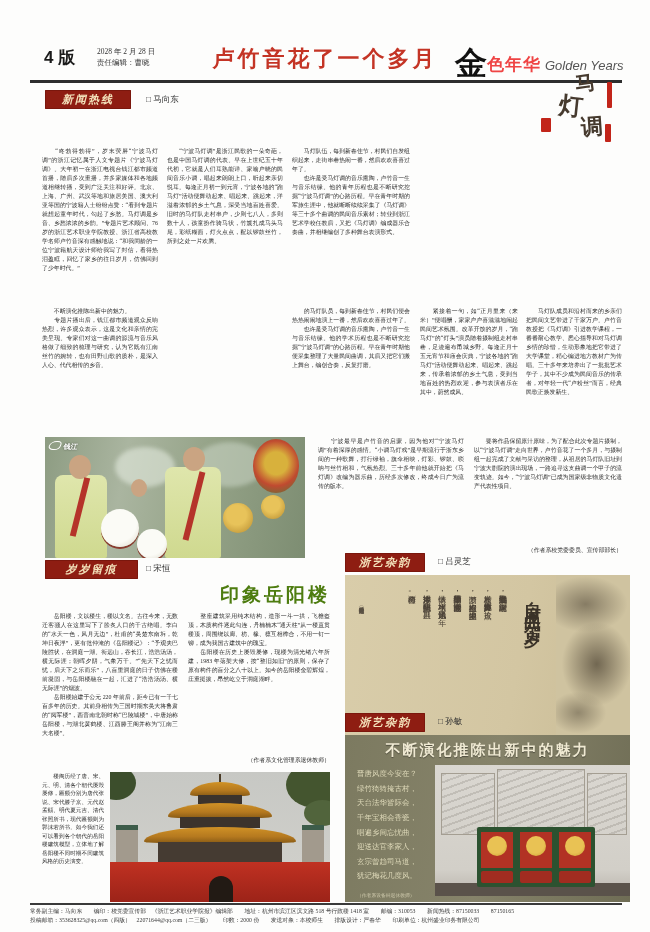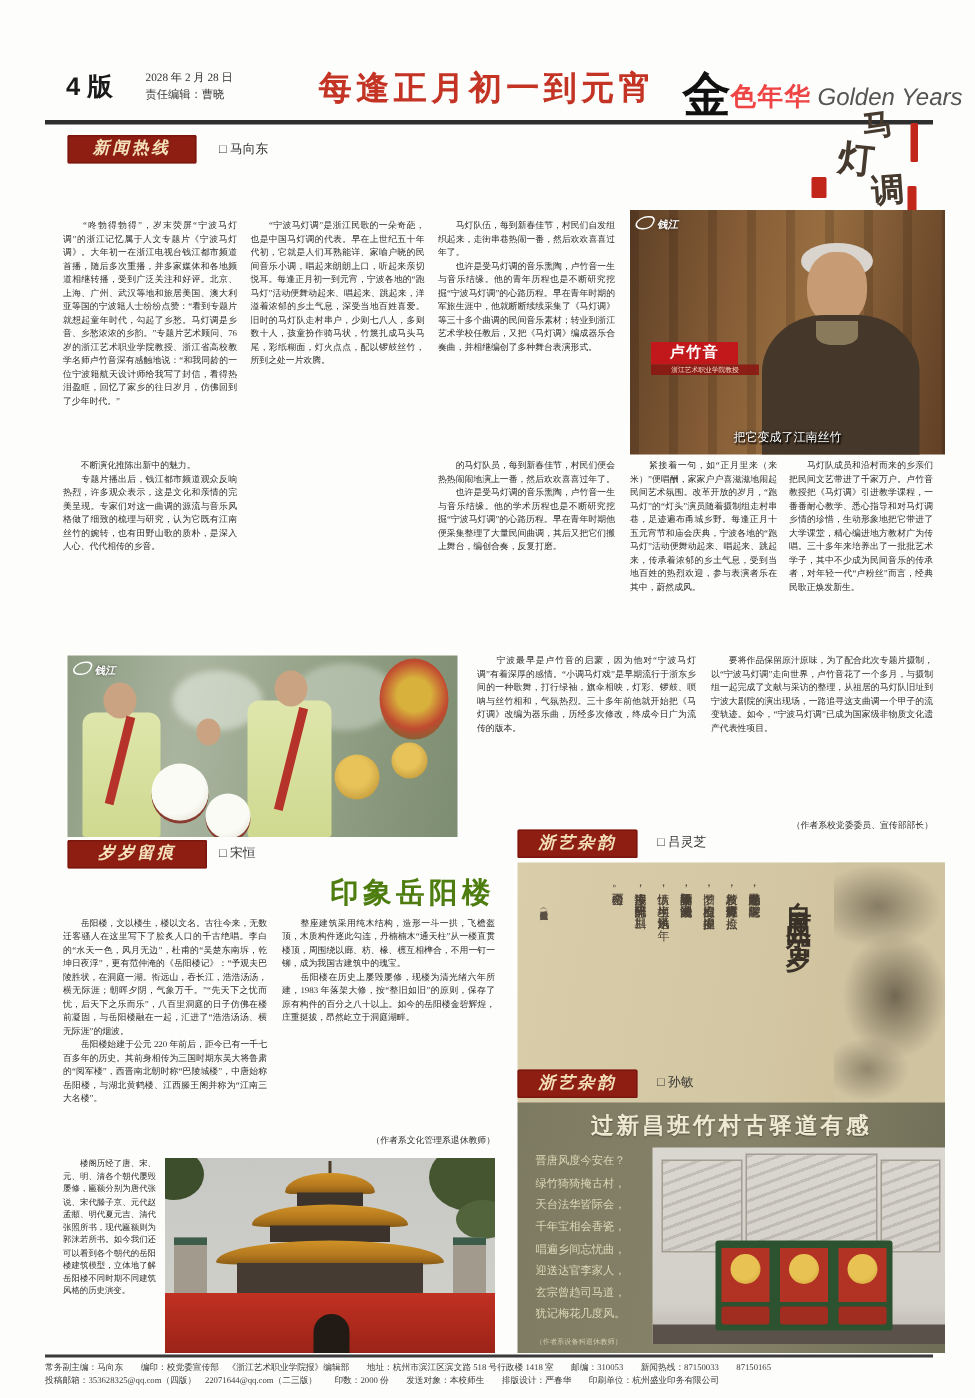--- a/index.html
+++ b/index.html
@@ -6,21 +6,21 @@
   body{width:650px;height:932px;background:#f2f1ee;font-family:"Liberation Serif",serif;}
   #page{position:relative;width:650px;height:932px;background:#fdfdfc;overflow:hidden;}
   .abs{position:absolute;}
   
   .page-no{left:44px;top:46px;font-size:17px;font-weight:bold;color:#1a1a1a;font-family:"Liberation Sans",sans-serif;}
   .date-block{left:97px;top:46px;font-size:7.5px;line-height:1.5;color:#333;}
   .masthead{left:205px;top:44px;width:240px;text-align:center;font-size:22px;font-weight:bold;color:#c43425;letter-spacing:3px;font-family:"Liberation Serif",serif;}
   .gold-wrap{left:455px;top:42px;width:170px;white-space:nowrap;}
   .gold-big{font-size:32px;font-weight:bold;color:#111;font-family:"Liberation Serif",serif;vertical-align:-4px;}
   .gold-rest{font-size:17px;font-weight:bold;color:#ef4444;letter-spacing:1px;}
-  .gold-en{font-size:16px;font-style:italic;color:#555;font-family:"Liberation Sans",sans-serif;}
+  .gold-en{font-size:13px;font-style:italic;color:#555;font-family:"Liberation Sans",sans-serif;}
   .head-rule{left:30px;top:80px;width:592px;height:2.5px;background:#2e2e2e;}
   
   .tag{height:19px;background:#8e1d12;color:#f3e2bb;font-weight:bold;font-size:11px;line-height:19px;text-align:center;letter-spacing:2px;font-style:italic;border-radius:1px;box-shadow:0 0 0 1px #7a170d inset;}
   .byline{font-size:8.5px;color:#333;}
   
   .main-title{left:55px;top:100px;width:490px;text-align:center;font-size:27px;font-weight:bold;color:#1c1c1c;letter-spacing:2px;font-family:"Liberation Sans",sans-serif;}
   .logo-callig{left:541px;top:72px;width:78px;height:74px;}
   .logo-char{position:absolute;font-family:"Liberation Serif",serif;color:#463a2e;font-weight:bold;}
   .seal{position:absolute;background:#c2251a;border-radius:1px;}
   .coltext{font-size:5.9px;line-height:1.52;color:#2c2c2c;text-align:justify;overflow:hidden;white-space:pre-line;}
@@ -87,21 +87,21 @@
 </head>
 <body>
 
 <div id="page">
 
   <div class="abs page-no">4 版</div>
   <div class="abs date-block">
     <div>2028 年 2 月 28 日</div>
     <div>责任编辑：曹晓</div>
   </div>
-  <div class="abs masthead">每逢正月初一到元宵</div>
+  <div class="abs masthead">卢竹音花了一个多月</div>
   <div class="abs gold-wrap">
     <span class="gold-big">金</span><span class="gold-rest">色年华</span>
     <span class="gold-en">Golden Years</span>
   </div>
   <div class="abs head-rule"></div>
 
   <div class="abs tag" style="left:45px;top:90px;width:86px;">新闻热线</div>
   <div class="abs byline" style="left:146px;top:94px;">□ 马向东</div>
 
   <div class="abs logo-callig">
@@ -122,31 +122,20 @@
   <div class="abs coltext" style="left:42px;top:437px;width:116px;height:0px;"></div>
   <div class="abs coltext" style="left:42px;top:433px;width:116px;height:0px;"></div>
   <div class="abs coltext" style="left:420px;top:307px;width:98px;height:126px;">　　紧接着一句，如“正月里来（来米）”便唱酬，家家户户喜滋滋地闹起民间艺术氛围。改革开放的岁月，“跑马灯”的“灯头”演员随着摄制组走村串巷，足迹遍布甬城乡野。每逢正月十五元宵节和庙会庆典，宁波各地的“跑马灯”活动便舞动起来、唱起来、跳起来，传承着浓郁的乡土气息，受到当地百姓的热烈欢迎，参与表演者乐在其中，蔚然成风。</div>
   <div class="abs coltext" style="left:526px;top:307px;width:96px;height:126px;">　　马灯队成员和沿村而来的乡亲们把民间文艺带进了千家万户。卢竹音教授把《马灯调》引进教学课程，一番番耐心教学、悉心指导和对马灯调乡情的珍惜，生动形象地把它带进了大学课堂，精心编进地方教材广为传唱。三十多年来培养出了一批批艺术学子，其中不少成为民间音乐的传承者，对年轻一代“卢粉丝”而言，经典民歌正焕发新生。</div>
   <div class="abs coltext" style="left:318px;top:437px;width:146px;height:120px;">　　宁波最早是卢竹音的启蒙，因为他对“宁波马灯调”有着深厚的感情。“小调马灯戏”是早期流行于浙东乡间的一种歌舞，打行绿袖，旗伞相映，灯彩、锣鼓、唢呐与丝竹相和，气氛热烈。三十多年前他就开始把《马灯调》改编为器乐曲，历经多次修改，终成今日广为流传的版本。</div>
   <div class="abs coltext" style="left:474px;top:437px;width:148px;height:108px;">　　要将作品保留原汁原味，为了配合此次专题片摄制，以“宁波马灯调”走向世界，卢竹音花了一个多月，与摄制组一起完成了文献与采访的整理，从祖居的马灯队旧址到宁波大剧院的演出现场，一路追寻这支曲调一个甲子的流变轨迹。如今，“宁波马灯调”已成为国家级非物质文化遗产代表性项目。</div>
   <div class="abs coltext" style="left:42px;top:307px;width:116px;height:126px;">　　不断演化推陈出新中的魅力。
 　　专题片播出后，钱江都市频道观众反响热烈，许多观众表示，这是文化和亲情的完美呈现。专家们对这一曲调的源流与音乐风格做了细致的梳理与研究，认为它既有江南丝竹的婉转，也有田野山歌的质朴，是深入人心、代代相传的乡音。</div>
   <div class="abs attr" style="left:474px;top:546px;width:148px;">（作者系校党委委员、宣传部部长）</div>
 
-  <div class="abs photo tvphoto">
-    <div class="tv-shelf"></div>
-    <div class="tv-hair"></div>
-    <div class="tv-head"></div>
-    <div class="tv-body"></div>
-    <div class="tv-collar"></div>
-    <div class="chan">钱江</div>
-    <div class="nametag">卢竹音</div>
-    <div class="nametag-sub">浙江艺术职业学院教授</div>
-    <div class="tv-sub">把它变成了江南丝竹</div>
-  </div>
 
   <div class="abs photo perfphoto">
     <div class="blob" style="left:70px;top:10px;width:60px;height:40px;background:rgba(240,245,235,.5);filter:blur(2px);"></div>
     <div class="blob" style="left:150px;top:5px;width:70px;height:45px;background:rgba(210,220,205,.5);filter:blur(2px);"></div>
     <div class="robe" style="left:10px;top:38px;width:52px;height:83px;"></div>
     <div class="headc" style="left:24px;top:18px;width:22px;height:24px;"></div>
     <div class="sash" style="left:32px;top:40px;height:60px;"></div>
     <div class="robe" style="left:120px;top:30px;width:56px;height:91px;"></div>
     <div class="headc" style="left:138px;top:10px;width:22px;height:24px;"></div>
     <div class="sash" style="left:146px;top:34px;height:70px;"></div>
@@ -197,21 +186,21 @@
 柔绿酬春染陌，波光潋滟回暖，
 纵情，半生坎坷，风送鳞汛，年
 序添岁读报，明日醉流光，且斟
 两金樽。</div>
     <div class="poem-attr vert">（作者系科研处退休研究员）</div>
   </div>
 
   <div class="abs tag" style="left:345px;top:713px;width:80px;">浙艺杂韵</div>
   <div class="abs byline" style="left:438px;top:716px;">□ 孙敏</div>
   <div class="abs photo oliveblock">
-    <div class="olive-title">过新昌班竹村古驿道有感</div>
+    <div class="olive-title">不断演化推陈出新中的魅力</div>
     <div class="olive-lines">晋唐风度今安在？
 绿竹猗猗掩古村，
 天台法华皆际会，
 千年宝相会香瓷，
 唱遍乡间忘忧曲，
 迎送达官李家人，
 玄宗曾趋司马道，
 犹记梅花几度风。</div>
     <div class="olive-attr">（作者系设备科退休教师）</div>
   </div>

